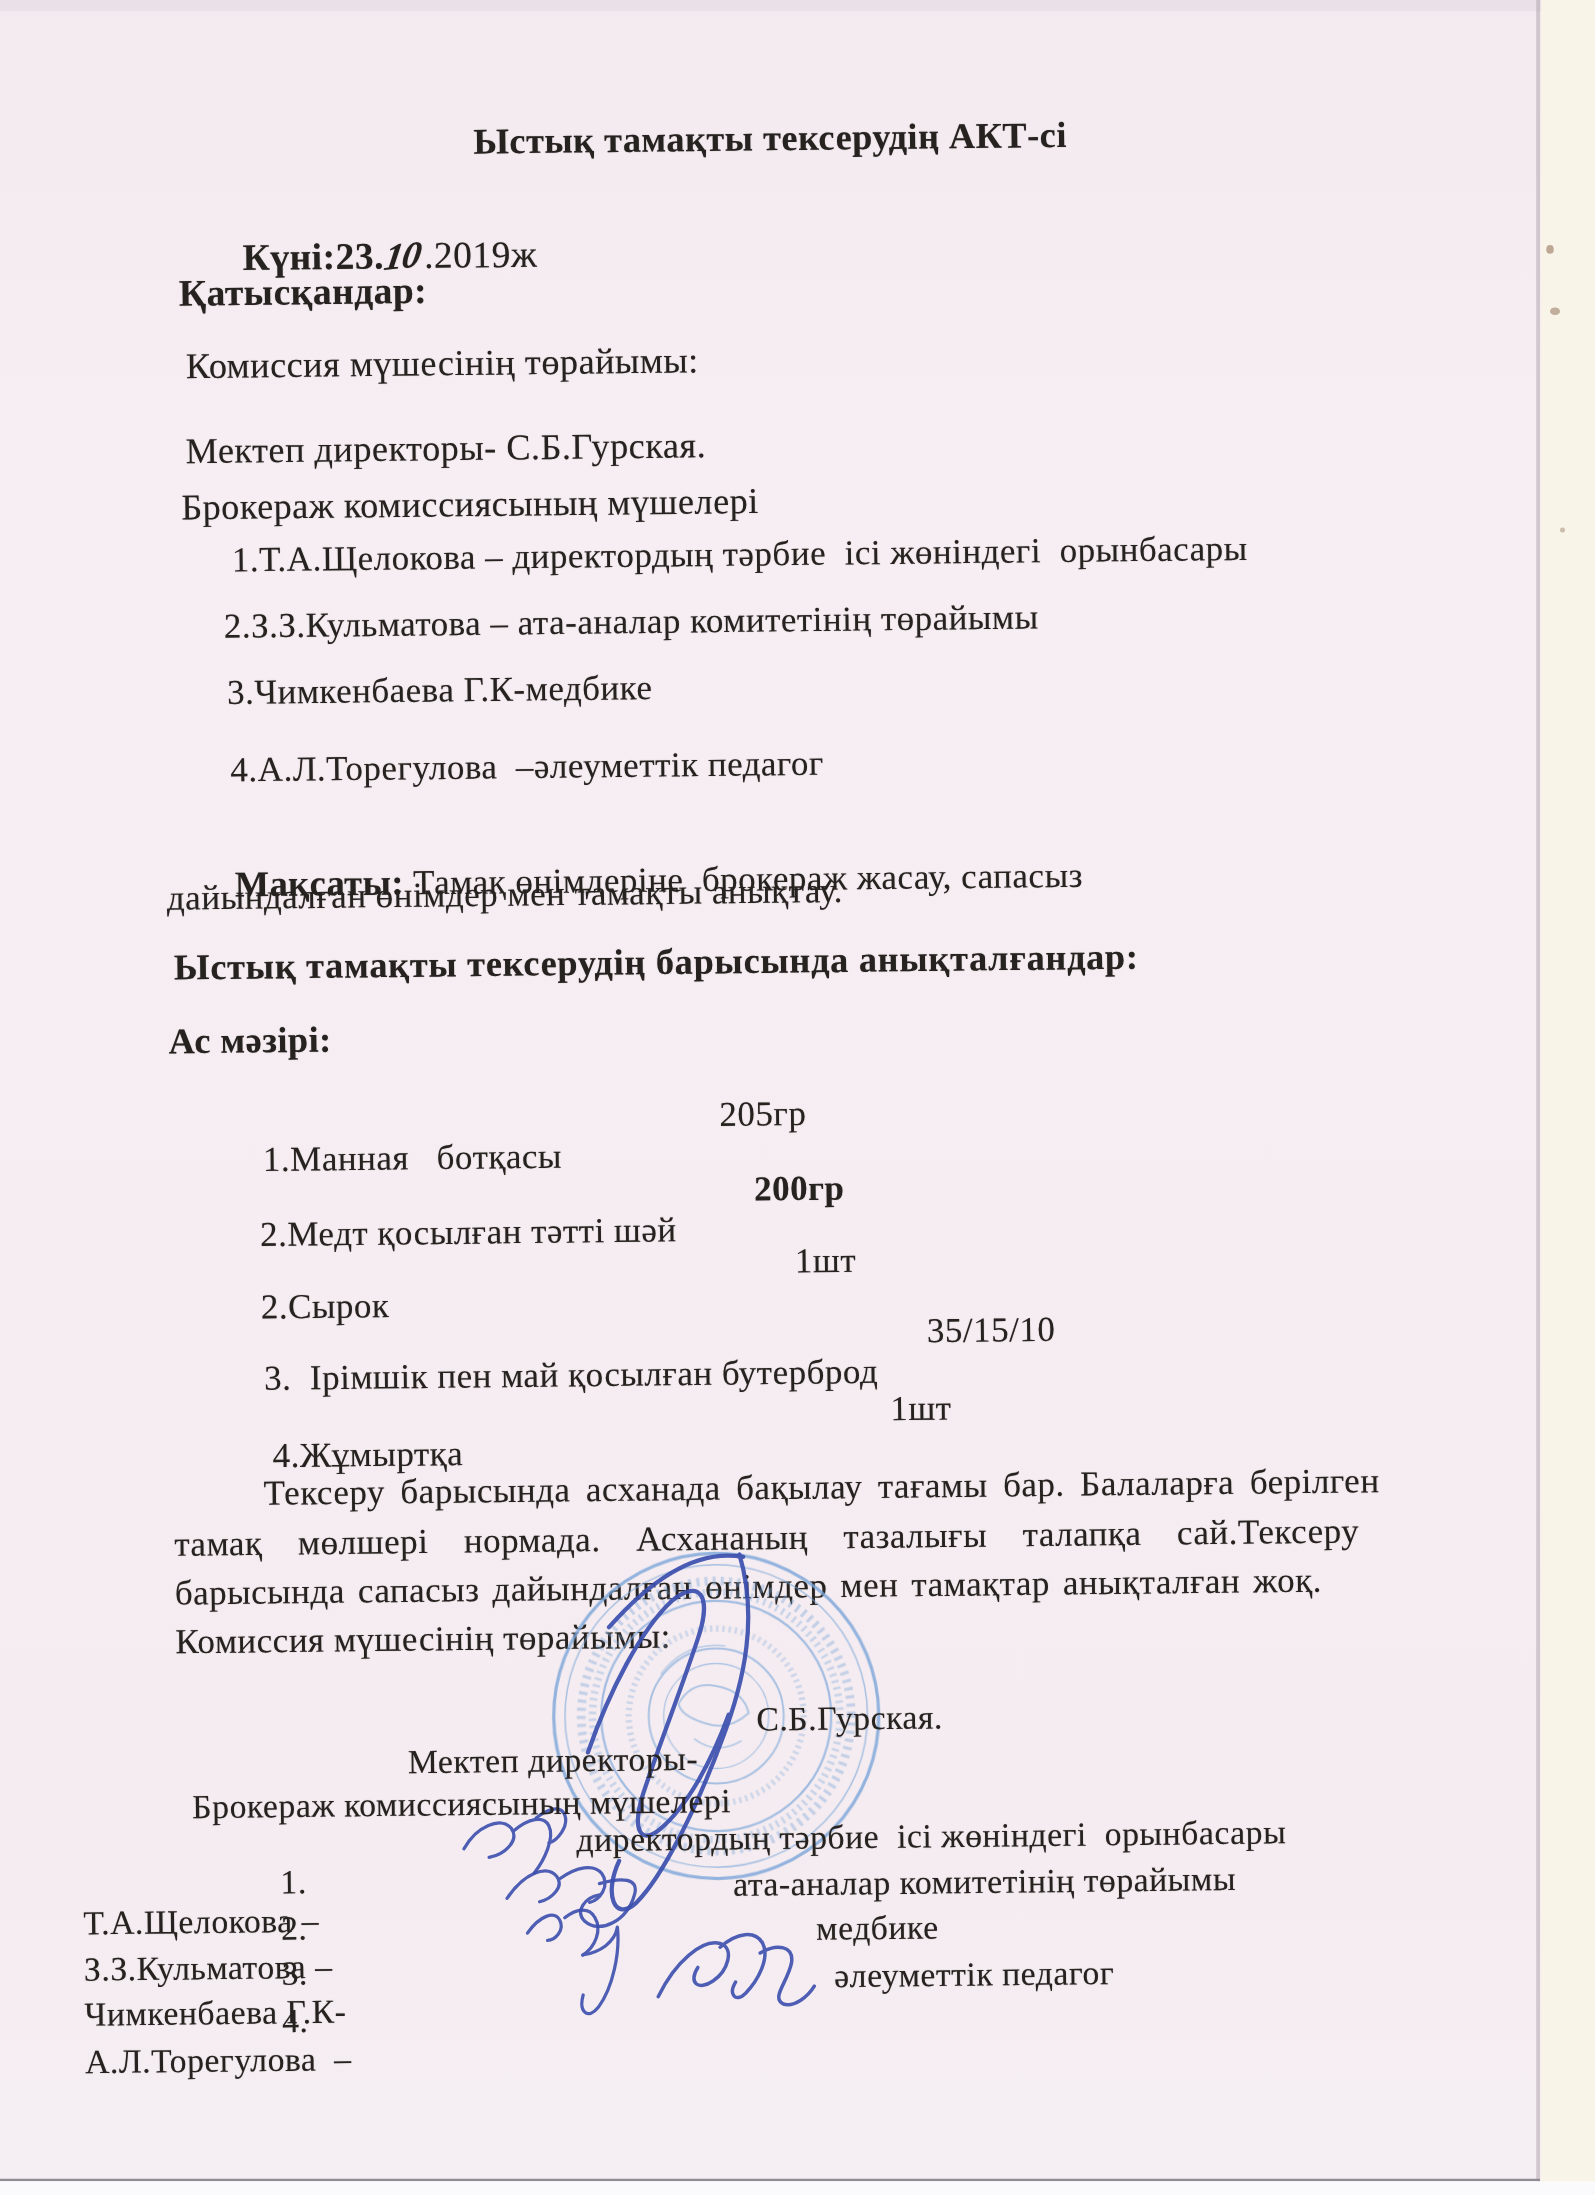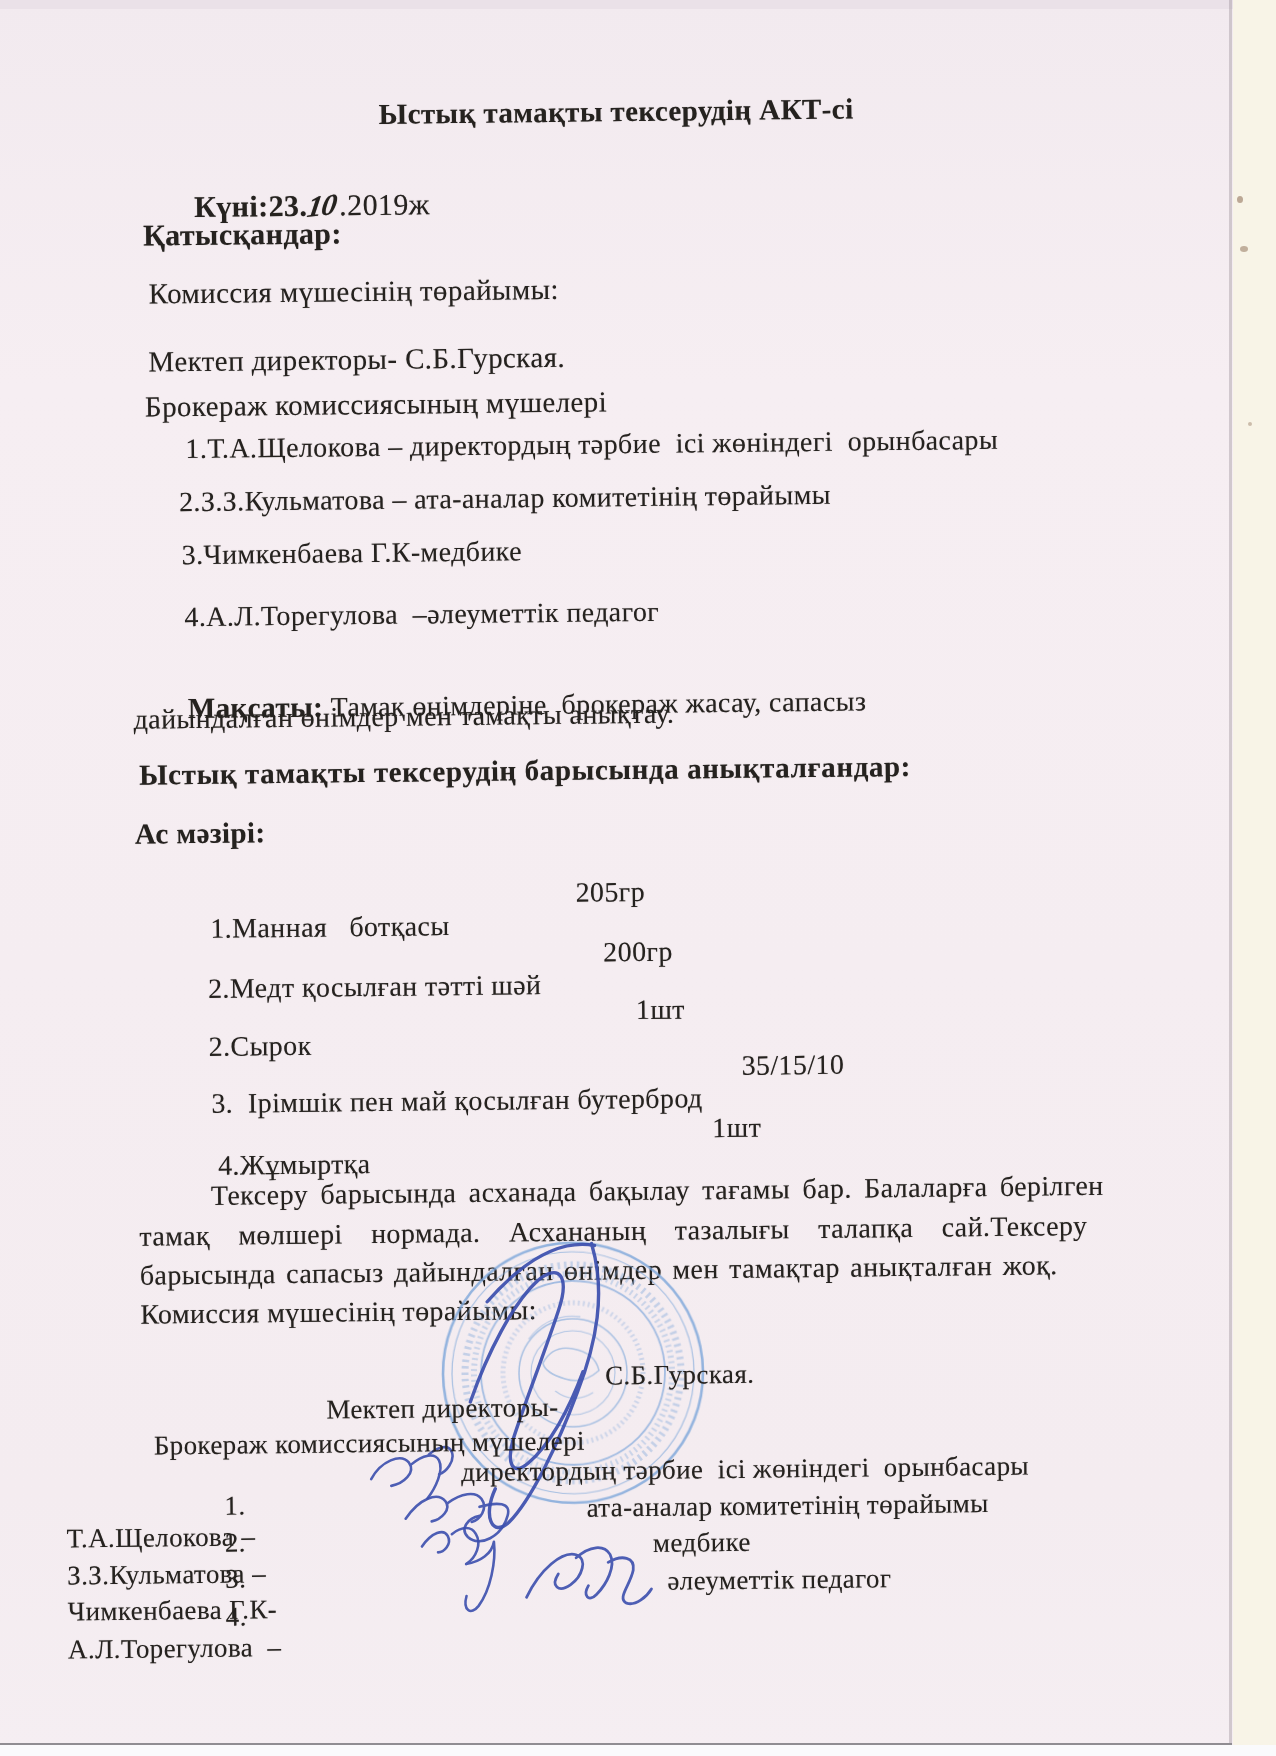--- a/index.html
+++ b/index.html
@@ -61,21 +61,21 @@
     <div class="ln b fs29" style="left:138px;top:753px;letter-spacing:0.6px;">Ыстық тамақты тексерудің барысында анықталғандар:</div>
 
     <div class="ln b fs29" style="left:133px;top:812px;">Ас мәзірі:</div>
 
     <div class="ln row" style="top:876px;">
       <span style="margin-left:163px;">1.Манная   ботқасы</span>
       <span class="qty" style="left:573px;">205гр</span>
     </div>
     <div class="ln row" style="top:936px;">
       <span style="margin-left:160px;">2.Медт қосылған тәтті шәй</span>
-      <span class="qty" style="left:600px;">200гр</span>
+      <span class="qty" style="left:600px;font-weight:bold;">200гр</span>
     </div>
     <div class="ln row" style="top:994px;">
       <span style="margin-left:160px;">2.Сырок</span>
       <span class="qty" style="left:632px;">1шт</span>
     </div>
     <div class="ln row" style="top:1051px;">
       <span style="margin-left:162px;">3.  Ірімшік пен май қосылған бутерброд</span>
       <span class="qty" style="left:737px;">35/15/10</span>
     </div>
     <div class="ln row" style="top:1113px;">

